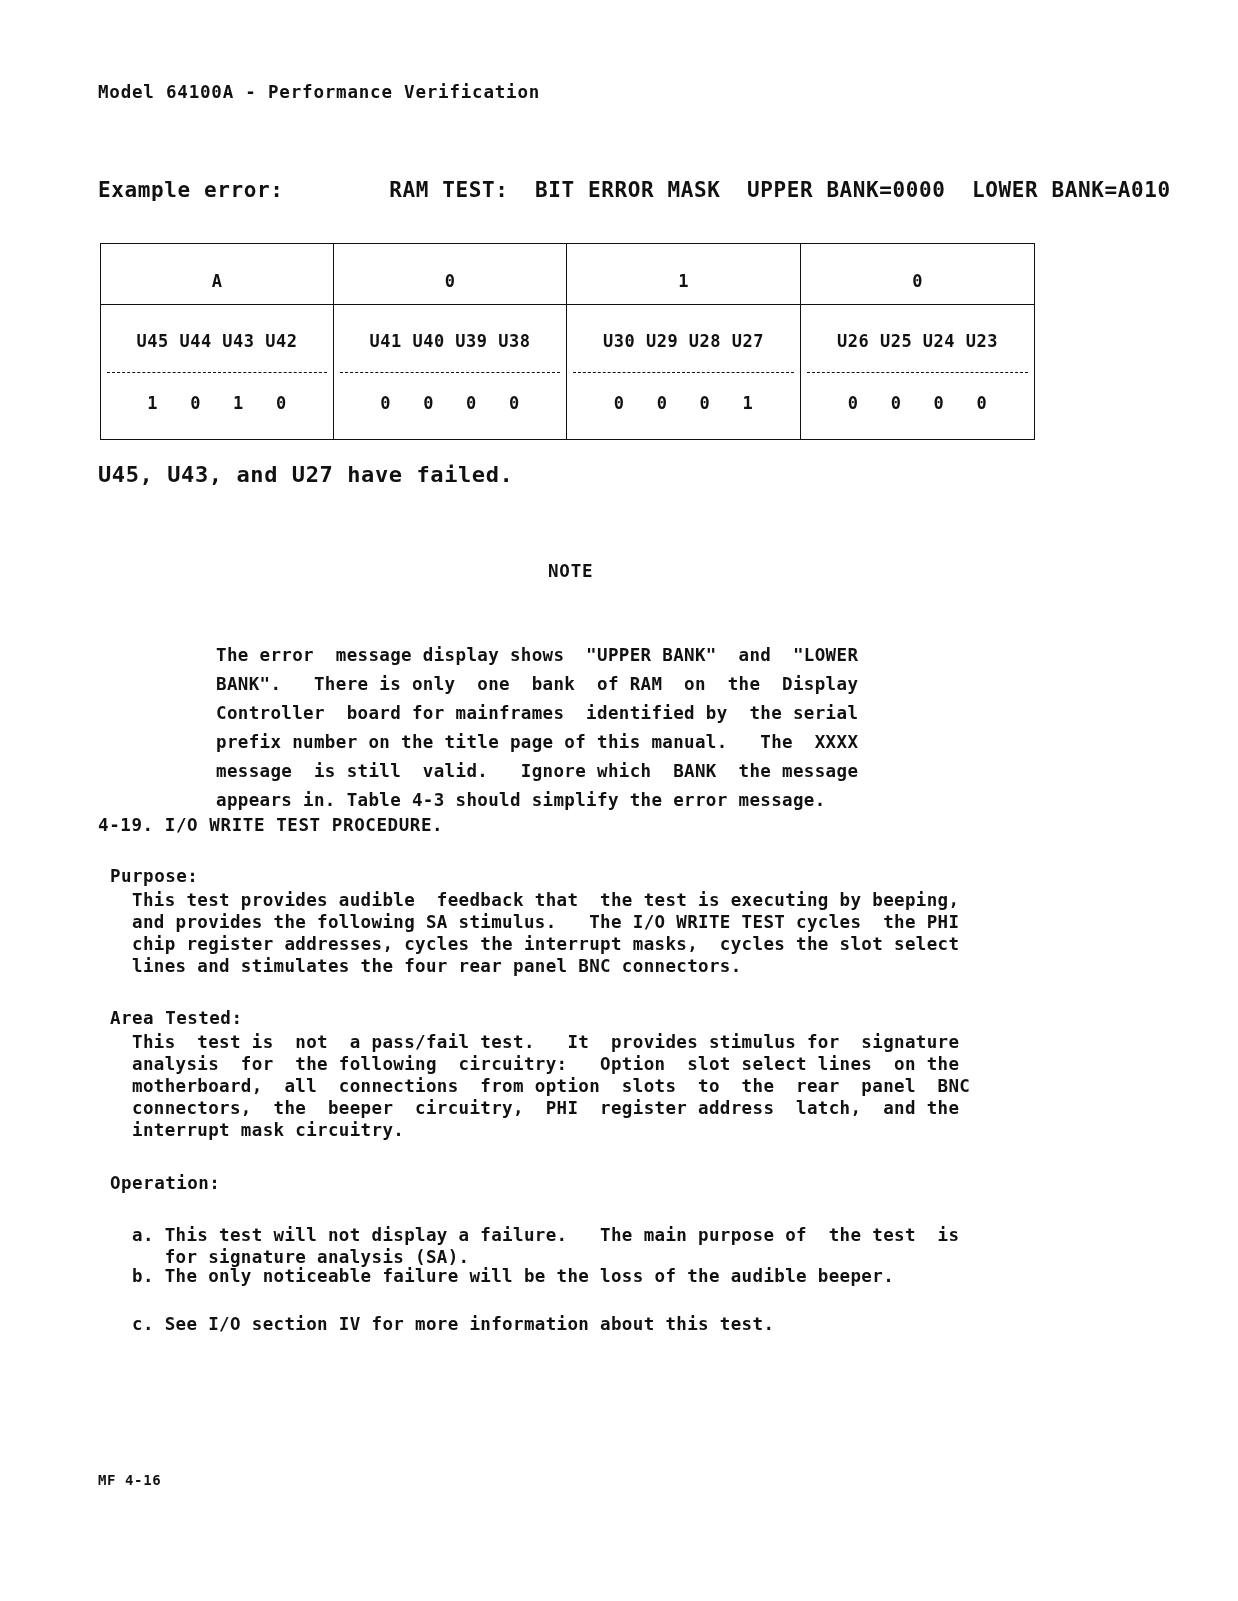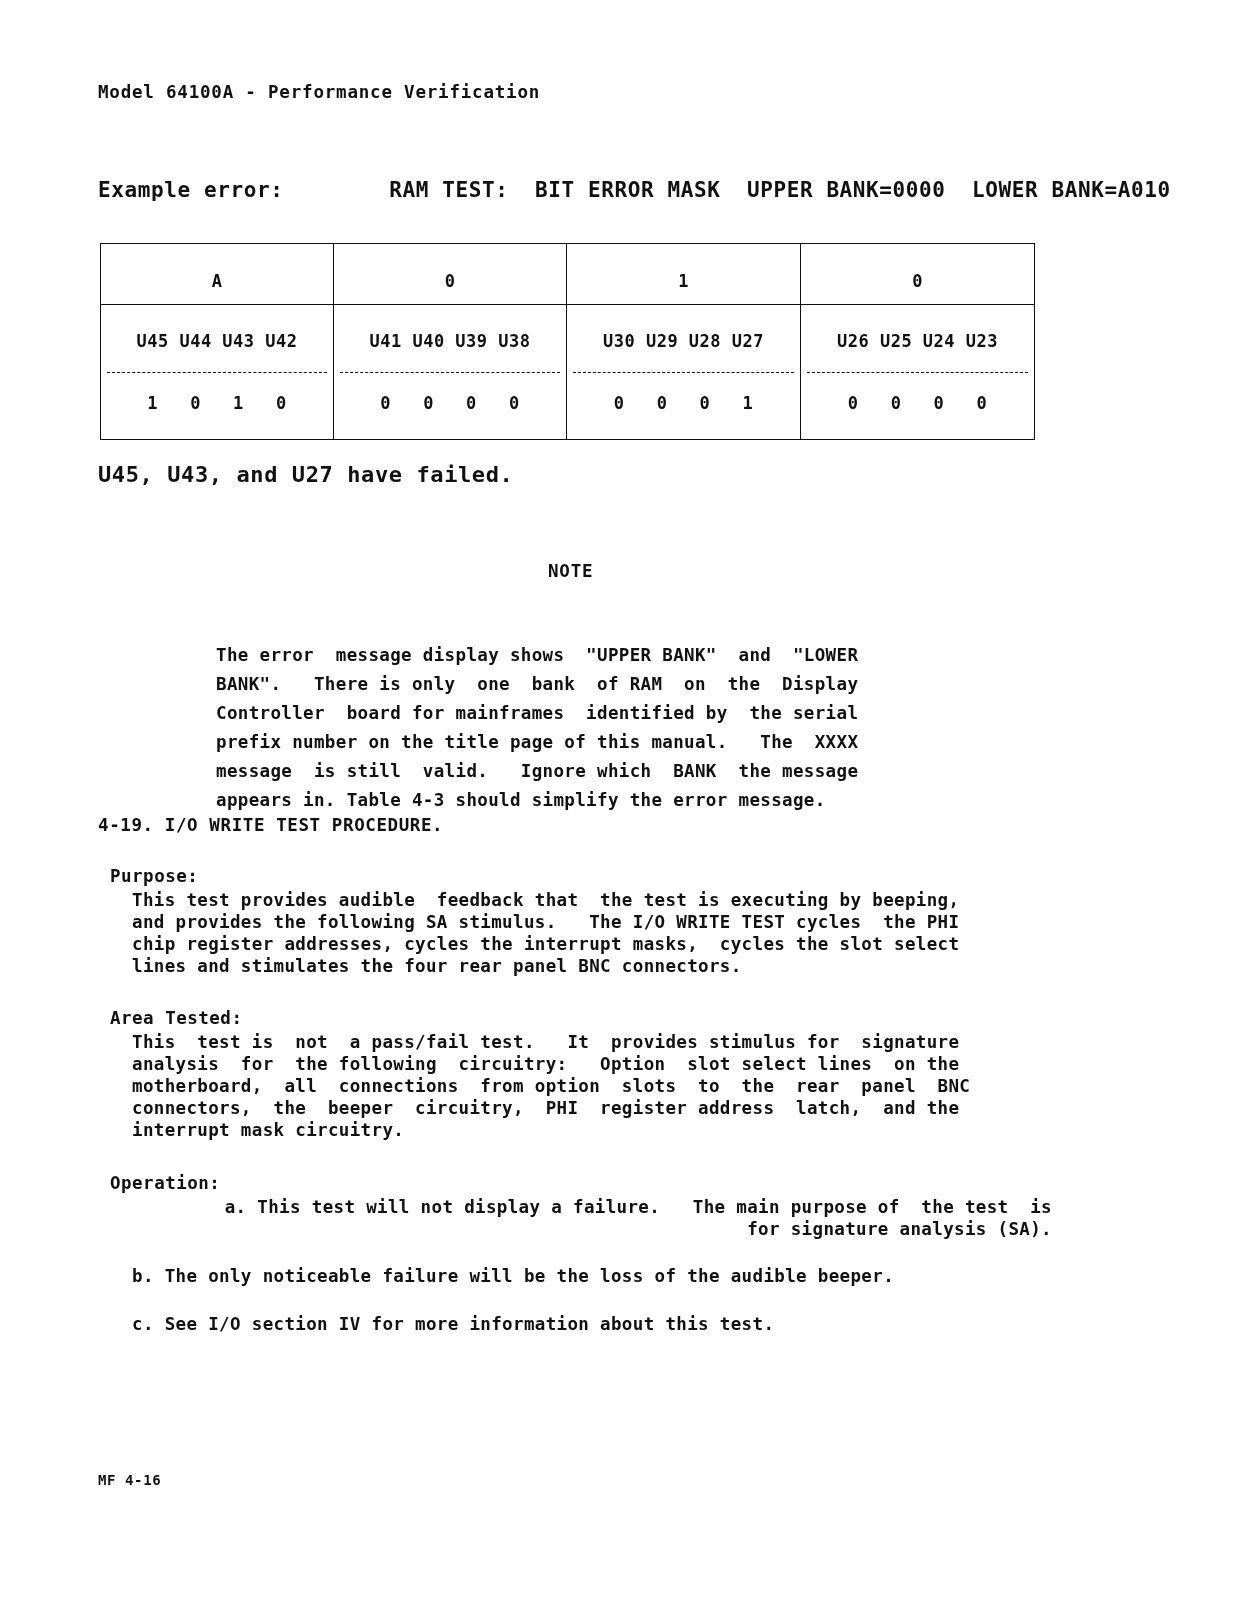--- a/index.html
+++ b/index.html
@@ -157,21 +157,21 @@
     font-size: 17.5px;
     line-height: 22px;
     letter-spacing: 0.35px;
     white-space: pre;
   }
   .purpose-label { left: 110px; top: 866px; }
   .purpose-body  { left: 132px; top: 889px; width: 920px; }
   .area-label    { left: 110px; top: 1008px; }
   .area-body     { left: 132px; top: 1031px; width: 920px; }
   .op-label      { left: 110px; top: 1173px; }
-  .op-a          { left: 132px; top: 1196px; width: 920px; text-align: right; }
+  .op-a          { left: 132px; top: 1224px; width: 920px; }
   .op-b          { left: 132px; top: 1265px; width: 920px; }
   .op-c          { left: 132px; top: 1313px; width: 920px; }
   .footer {
     position: absolute;
     left: 98px;
     top: 1472px;
     font-size: 14px;
     letter-spacing: 0.6px;
     white-space: pre;
   }

